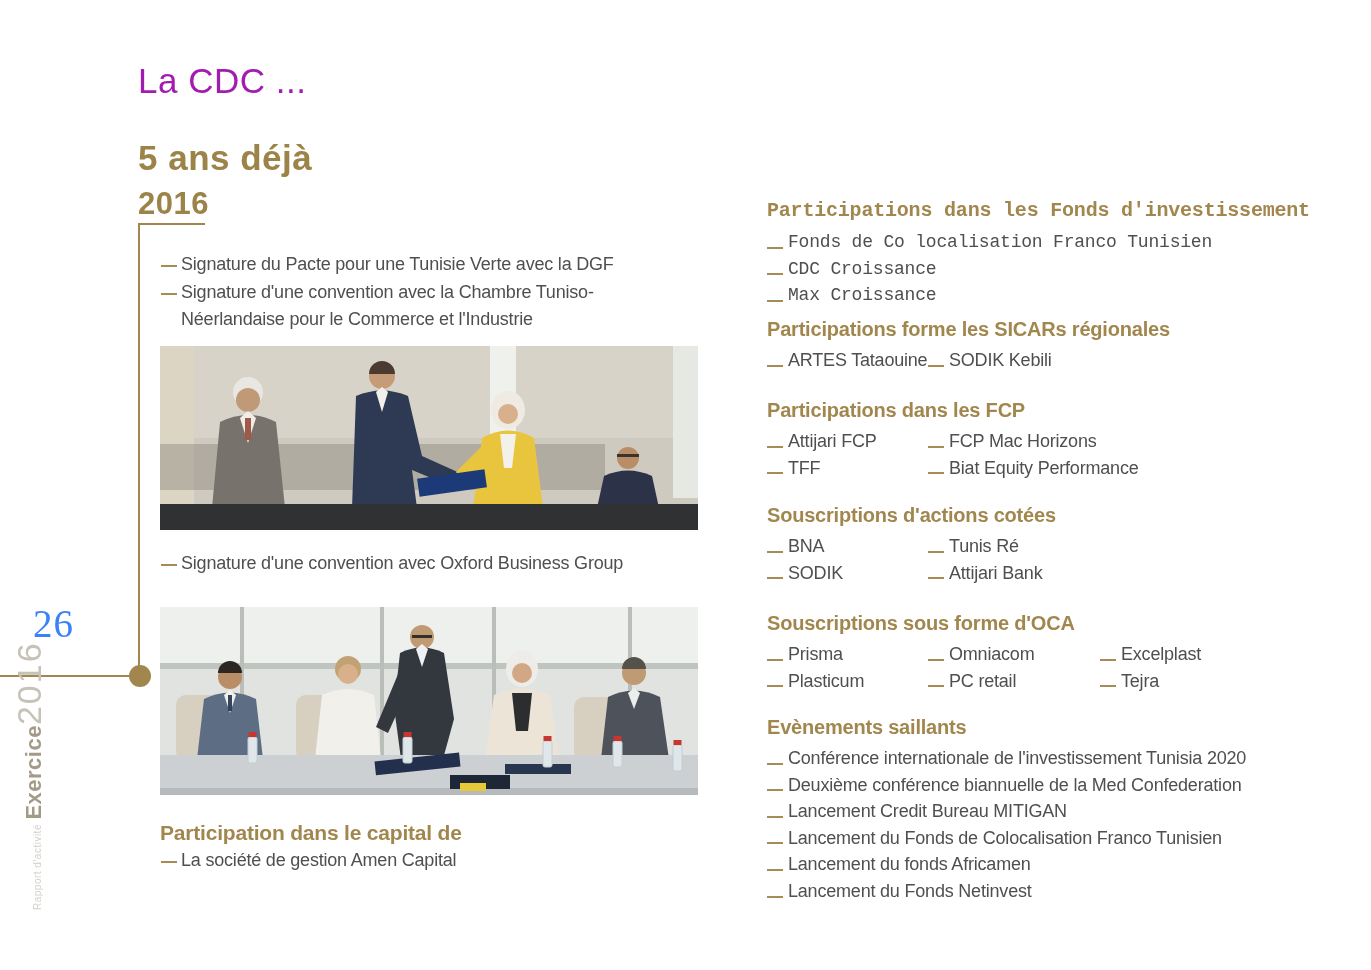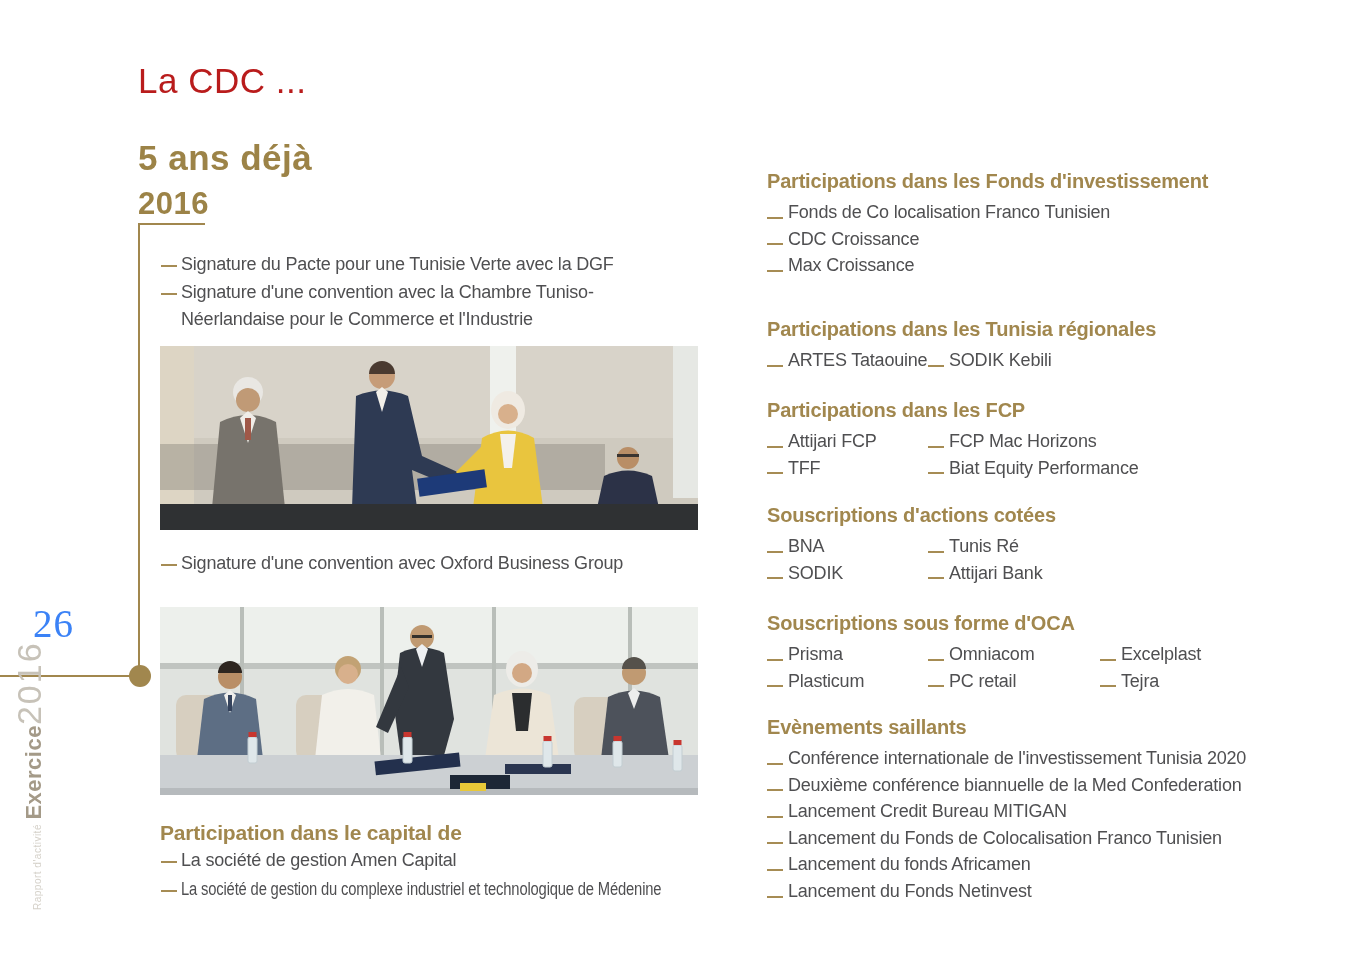--- a/index.html
+++ b/index.html
@@ -3,21 +3,21 @@
 <meta charset="utf-8">
 <style>
   html,body{margin:0;padding:0;background:#ffffff;}
   body{
     width:1371px;height:970px;position:relative;overflow:hidden;
     font-family:"Liberation Sans",sans-serif;color:#4f4f51;
   }
   .abs{position:absolute;}
 
   
-  .title-light{font-size:35px;font-weight:400;color:#b91c1c;letter-spacing:.5px;line-height:37px;}
+  .title-light{font-size:35px;font-weight:400;color:#a21caf;letter-spacing:.5px;line-height:37px;}
   .title-bold{font-size:35px;font-weight:700;color:#9c8347;letter-spacing:.5px;line-height:38px;margin-top:40px;}
   .year-heading{font-size:31px;font-weight:700;color:#9c8347;letter-spacing:.5px;}
 
   
   .gold-line{background:#a1874e;}
   .dot{width:22px;height:22px;border-radius:50%;background:#a1874e;}
 
   
   .dash{display:inline-block;width:16px;height:2px;background:#a68c54;flex:none;}
   .event{position:relative;padding-left:21px;font-size:18px;line-height:27px;letter-spacing:-0.2px;margin-bottom:1px;}
@@ -175,24 +175,23 @@
         <rect x="383.5" y="129" width="8" height="5"></rect>
         <rect x="453.5" y="129" width="8" height="5"></rect>
         <rect x="513.5" y="133" width="8" height="5"></rect>
       </g>
     </svg>
   </div>
 
   <div class="abs" style="left:160px;top:820px;width:560px;">
     <div class="sub-heading">Participation dans le capital de</div>
     <div class="capital-item"><span class="dash"></span><span>La société de gestion Amen Capital</span></div>
-    <div class="capital-item"><span class="dash"></span><span class="condensed">La société de gestion du complexe industriel et technologique de Médenine</span></div>
-  </div>
-
-  <div class="section" style="top:169px;">
+  </div>
+
+  <div class="section" style="top:199px;font-family:Liberation Mono, monospace;">
     <div class="sec-heading">Participations dans les Fonds d'investissement</div>
     <div class="row">
         <div class="cell">
           <span class="dash"></span>
           <span>Fonds de Co localisation Franco Tunisien</span>
         </div>
       </div>
     <div class="row">
         <div class="cell">
           <span class="dash"></span>
@@ -201,21 +200,21 @@
       </div>
     <div class="row">
         <div class="cell">
           <span class="dash"></span>
           <span>Max Croissance</span>
         </div>
       </div>
   </div>
 
   <div class="section" style="top:317px;">
-    <div class="sec-heading">Participations dans les Tunisia régionales</div>
+    <div class="sec-heading">Participations forme les SICARs régionales</div>
     <div class="row">
       <div class="cell c1">
           <span class="dash"></span>
           <span>ARTES Tataouine</span>
         </div>
       <div class="cell">
           <span class="dash"></span>
           <span>SODIK Kebili</span>
         </div>
     </div>

